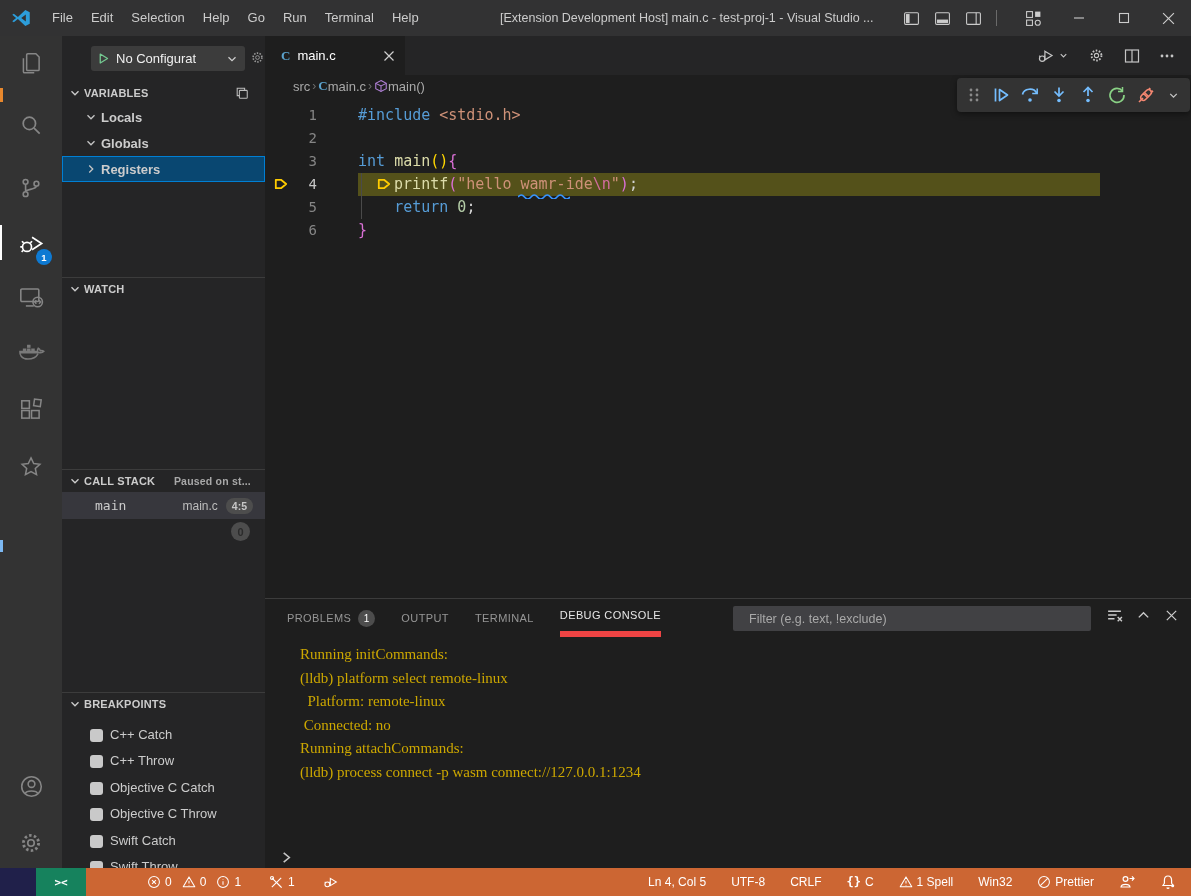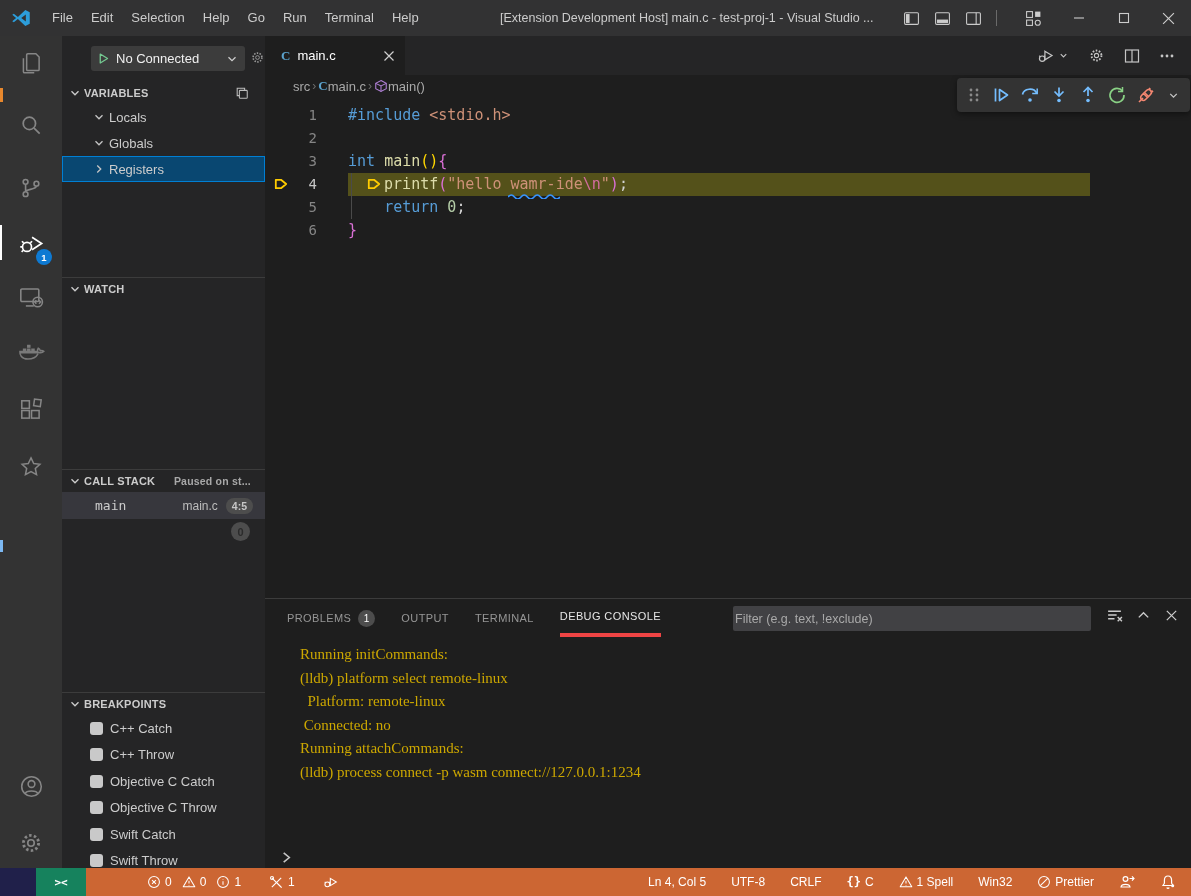--- a/index.html
+++ b/index.html
@@ -30,65 +30,65 @@
 
   
   .sidebar{position:absolute;left:62px;top:36px;width:203px;height:832px;background:#252526;font-size:13px}
   .cfg-row{position:absolute;left:0;top:0;width:203px;height:44px}
   .cfg-dd{position:absolute;left:29px;top:10px;width:154px;height:25px;background:#3c3c3c;border-radius:3px;display:flex;align-items:center;padding:0 6px;color:#f0f0f0;font-size:13px}
   .cfg-dd .lbl{flex:1;white-space:nowrap;overflow:hidden;margin-left:6px}
   .cfg-gear{position:absolute;left:188px;top:14px;color:#9a9a9a}
   .sect-head{display:flex;align-items:center;height:22px;font-size:11px;font-weight:700;color:#cccccc;padding-left:6px;letter-spacing:.2px}
   .sect-head .chev{color:#cccccc;margin-right:2px}
   .divider{position:absolute;left:0;width:203px;border-top:1px solid #3c3c3c}
-  .tree-row{display:flex;align-items:center;height:26px;padding-left:30px;font-weight:400;color:#cccccc;position:relative}
+  .tree-row{display:flex;align-items:center;height:26px;padding-left:22px;font-weight:700;color:#cccccc;position:relative}
   .tree-row .chev{margin-right:3px;color:#c5c5c5}
   .tree-row.selected{background:#094771;outline:1px solid #007fd4;outline-offset:-1px}
   .copy-ic{margin-left:auto;margin-right:16px;color:#bdbdbd}
   .cs-status{margin-left:auto;margin-right:14px;font-size:10.5px;font-weight:700;color:#a8a8a8;white-space:nowrap}
   .frame-row{position:absolute;left:0;width:203px;height:27px;background:#37373d;display:flex;align-items:center}
   .frame-fn{font-family:"DejaVu Sans Mono",monospace;font-size:13px;color:#cccccc;margin-left:33px}
   .frame-file{margin-left:auto;font-size:12px;color:#bdbdbd}
   .frame-pos{margin:0 12px 0 8px;background:#4d4d4d;color:#c7c7c7;font-size:10.5px;border-radius:9px;padding:2px 6px;font-weight:700}
   .zero-badge{position:absolute;width:19px;height:19px;border-radius:50%;background:#4d4d4d;color:#2b2b2b;font-size:11px;font-weight:700;display:flex;align-items:center;justify-content:center}
-  .bp-row{display:flex;align-items:center;height:26.5px;padding-left:28px;color:#cccccc;font-size:13px}
+  .bp-row{display:flex;align-items:flex-end;height:26.5px;padding-left:28px;color:#cccccc;font-size:13px}
   .bp-check{width:13px;height:13px;border-radius:3px;background:#c9c9c9;margin-right:7px;flex:0 0 auto}
 
   
   .editorgroup{position:absolute;left:265px;top:36px;width:926px;height:562px;background:#1e1e1e}
   .tabbar{position:absolute;left:0;top:0;width:926px;height:39px;background:#252526;display:flex}
   .tab{width:140px;height:39px;background:#1e1e1e;display:flex;align-items:center;padding:0 10px 0 16px;color:#ffffff;font-size:13px}
   .tab .c-ic{color:#5ba3ce;font-weight:700;font-size:13px;font-family:"Liberation Serif",serif;margin-right:7px}
   .tab .tab-close{margin-left:auto;color:#cfcfcf}
   .editor-actions{margin-left:auto;display:flex;align-items:center;gap:19px;padding-right:16px;color:#c5c5c5}
   .breadcrumbs{position:absolute;left:0;top:39px;width:926px;height:22px;display:flex;align-items:center;padding-left:28px;font-size:13px;color:#a9a9a9;}
   .breadcrumbs .sep{color:#6e6e6e;font-size:12px;margin:0 2px}
   .breadcrumbs .c-ic{color:#5ba3ce;font-weight:700;font-family:"Liberation Serif",serif}
   .code{position:absolute;left:0;top:61px;width:926px;height:501px;padding-top:6.5px;font-family:"DejaVu Sans Mono",monospace;font-size:15px}
   .code-line{display:flex;height:23px;line-height:23px;position:relative}
   .glyph{width:28px;flex:0 0 auto;display:flex;align-items:center;padding-left:8px}
   .lnum{width:24px;flex:0 0 auto;text-align:right;color:#858585;font-size:14px}
   .code-line.current .lnum{color:#c6c6c6}
-  .lcontent{margin-left:31px;white-space:pre;position:relative;display:flex;align-items:center}
+  .lcontent{margin-left:41px;white-space:pre;position:relative;display:flex;align-items:center}
   .code-line.current .lcontent{background:var(--line-highlight);width:742px}
   .code-line.guide .lcontent::before{content:"";position:absolute;left:3px;top:0;bottom:0;border-left:1px solid #4a4a4a}
   .tk-kw{color:#569cd6}.tk-fn{color:#dcdcaa}.tk-str{color:#ce9178}.tk-esc{color:#d16d9e}
   .tk-b1{color:#ffd700}.tk-b2{color:#da70d6}.tk-num{color:#b5cea8}.tk-pl{color:#d4d4d4}
   .inline-arrow{width:18px;display:inline-flex;align-items:center}
   .squiggle{position:absolute;bottom:-3px}
   .dbg-toolbar{position:absolute;left:692px;top:42px;width:233px;height:34px;background:#333333;border-radius:4px;box-shadow:0 2px 6px rgba(0,0,0,.45);display:flex;align-items:center;gap:9px;padding:0 8px}
   .dbg-toolbar .ic{display:flex;align-items:center;justify-content:center;width:22px;height:22px}
 
   
   .panel{position:absolute;left:265px;top:598px;width:926px;height:270px;background:#1e1e1e;border-top:1px solid #3c3c3c}
   .panel-tabs{position:absolute;left:0;top:0;width:926px;height:38px;display:flex;align-items:center;padding-left:22px;gap:26px}
   .panel-tab{display:flex;align-items:center;gap:7px;font-size:11px;letter-spacing:.4px;color:#969696;height:38px}
-  .panel-tab.active{color:#e7e7e7;border-bottom:4px solid #ef4444}
+  .panel-tab.active{color:#e7e7e7;border-bottom:6px solid #ef4444}
   .ptab-badge{width:17px;height:17px;border-radius:50%;background:#4d4d4d;color:#fff;font-size:10px;display:flex;align-items:center;justify-content:center}
-  .filter-box{position:absolute;left:468px;top:7px;width:358px;height:25px;background:#414144;border:none;border-radius:2px;color:#cccccc;font-size:12.5px;padding:0 2px;font-family:"Liberation Sans",sans-serif}
+  .filter-box{position:absolute;left:468px;top:7px;width:358px;height:25px;background:#414144;border:none;border-radius:2px;color:#cccccc;font-size:12.5px;padding:0 16px;font-family:"Liberation Sans",sans-serif}
   .filter-box::placeholder{color:#a9a9a9}
   .panel-actions{position:absolute;right:12px;top:8px;display:flex;align-items:center;gap:13px;color:#cccccc}
   .console{position:absolute;left:35px;top:44px;font-family:Liberation Serif, serif;font-size:15px;line-height:23.5px;color:var(--console-text);white-space:pre}
   .console-prompt{position:absolute;left:14px;top:251px;color:#c5c5c5}
 
   
   .statusbar{position:absolute;left:0;top:868px;width:1191px;height:28px;background:var(--status-debugging);display:flex;align-items:center;color:#ffffff;font-size:12px}
   .sb-corner{width:36px;height:28px;background:#20204a;flex:0 0 auto}
   .sb-remote{width:50px;height:28px;background:var(--remote-green);display:flex;align-items:center;justify-content:center;font-family:"DejaVu Sans Mono",monospace;font-weight:700;font-size:11px;flex:0 0 auto}
   .sb-item{display:flex;align-items:center;gap:4px;height:28px;padding:0 3px;white-space:nowrap}
@@ -241,21 +241,21 @@
     <div class="edge-mark" style="top:52px;height:14px;background:#e8882d"></div>
     <div class="edge-mark" style="top:504px;height:12px;background:#7cb8f2"></div>
   </div>
 
   <div class="sidebar">
     <div class="cfg-row">
       <div class="cfg-dd">
         <svg width="13" height="13" viewBox="0 0 16 16">
             <path d="M4 2.5 13 8 4 13.5z" fill="none" stroke="#74c991" stroke-width="1.6" stroke-linejoin="round"></path>
           </svg>
-        <span class="lbl">No Connected</span>
+        <span class="lbl">No Configurat</span>
         <span>
             <svg width="14" height="14" viewBox="0 0 16 16" fill="none" stroke="#d0d0d0" stroke-width="1.4">
               <path d="M4 6l4 4 4-4"></path>
             </svg>
           </span>
       </div>
       <span class="cfg-gear">
           <svg width="15" height="15" viewBox="0 0 24 24" fill="none" stroke="currentColor">
             <circle cx="12" cy="12" r="7" stroke-width="2.6" stroke-dasharray="2.3 2.13"></circle>
             <circle cx="12" cy="12" r="3" stroke-width="1.5"></circle>

